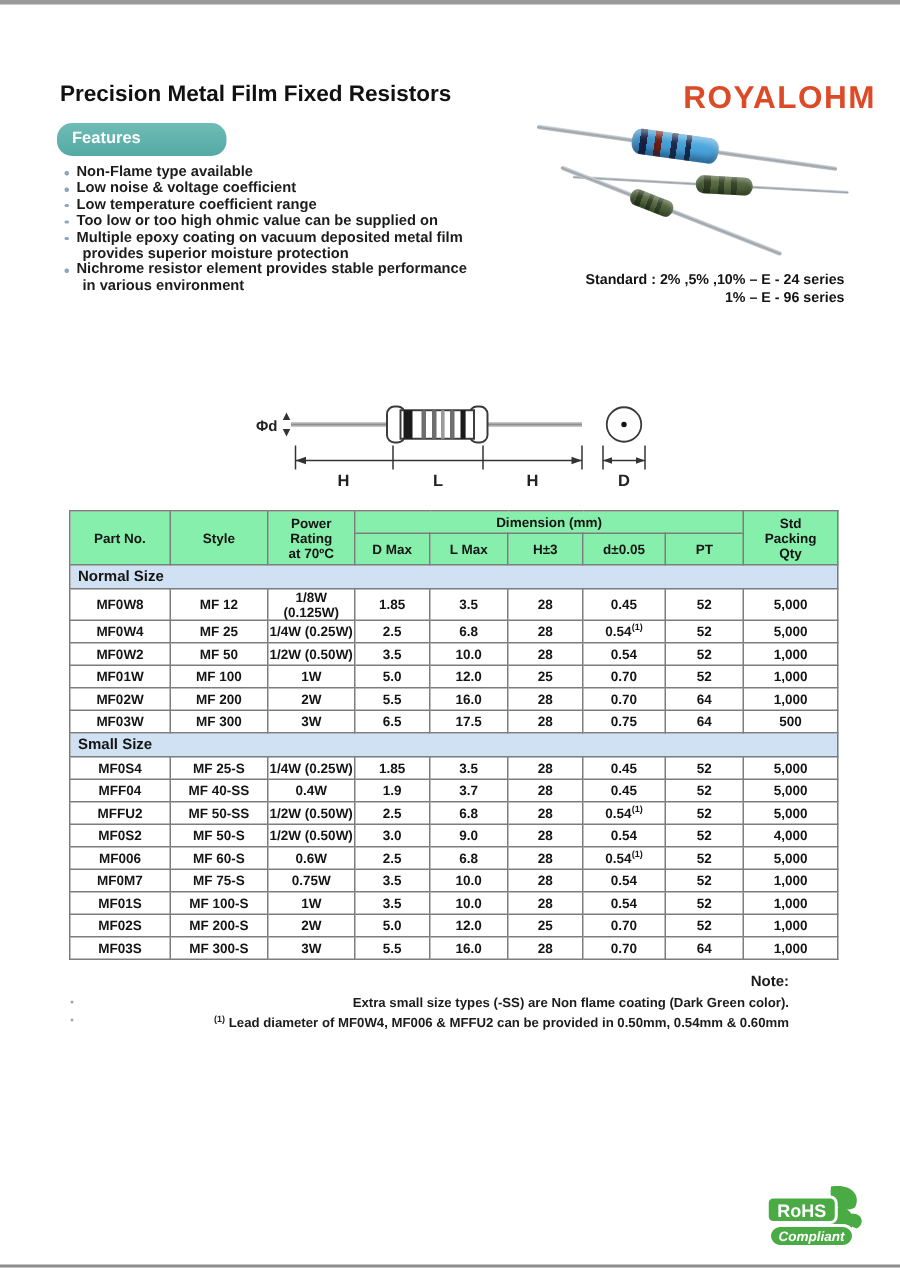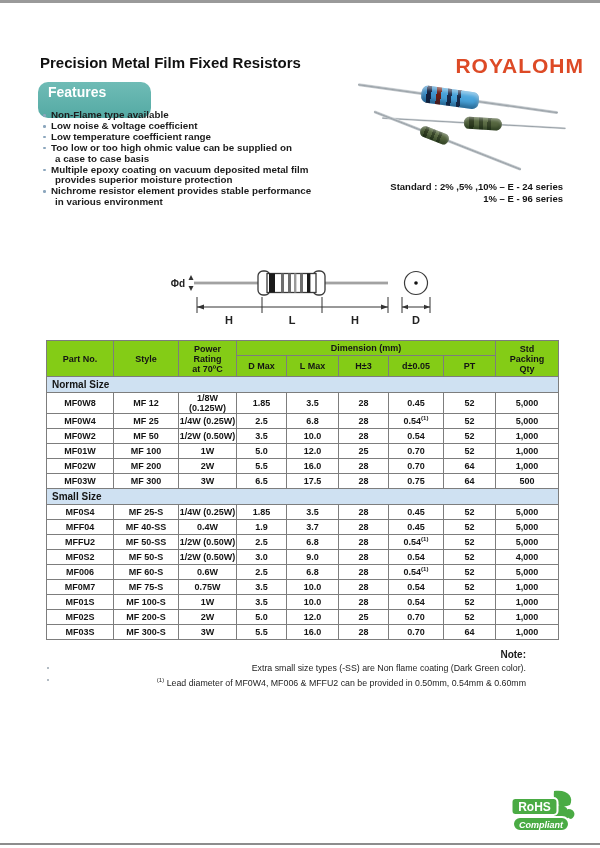--- a/index.html
+++ b/index.html
@@ -15,23 +15,23 @@
 
   .brand {
     position:absolute; top:24px; right:16px;
     font-size:21px; font-weight:bold; letter-spacing:1px; color:#dd4a26;margin-top:30px;
   }
   .title {
     position:absolute; left:40px; top:54px;
     font-size:15px; font-weight:bold; color:#111;
   }
   .features-badge {
-    position:absolute; left:38px; top:82px; width:113px; height:36px;
+    position:absolute; left:38px; top:82px; width:113px; height:22px;
     background:linear-gradient(180deg,#6fbcb6,#54aaa4);
-    border-radius:10px; color:#ffffff; font-weight:bold; font-size:14px;
+    border-radius:10px; color:#ffffff; font-weight:bold; font-size:11px;
     line-height:21px; padding-left:10px;
   }
   .features-list { position:absolute; left:42px; top:110px; width:300px; list-style:none; }
   .feature-item { position:relative; padding-left:9px; font-size:9.8px; font-weight:bold;
     line-height:10.9px; white-space:nowrap; color:#1c1c1c; }
   .feature-item::before { content:""; position:absolute; left:1px; top:4px;
     width:2.6px; height:2.6px; background:#8ba6bd; border-radius:50%; }
   .feature-cont { padding-left:4px; white-space:nowrap; }
 
   
@@ -58,31 +58,31 @@
 
   .diagram { position:absolute; left:60px; top:250px; }
 
   
   .spec-table { position:absolute; left:46px; top:340px; width:512px;
     border-collapse:collapse; table-layout:fixed; }
   .spec-table th, .spec-table td {
     border:1px solid #7d7d7d; text-align:center; vertical-align:middle;
     font-size:9px; font-weight:bold; color:#141414; padding:0;
   }
-  .spec-table thead th { background:#84cc16; line-height:10px; }
+  .spec-table thead th { background:#86efac; line-height:10px; }
   .spec-table .h1 { height:15px; }
   .spec-table .h2 { height:21px; }
   .spec-table td.section { background:#cfe1f2; text-align:left; padding-left:5px;
     font-size:10px; height:16px; }
   .spec-table td.cell { height:15px; background:#ffffff; }
   .spec-table sup { font-size:6px; vertical-align:super; line-height:0; }
 
   .note { position:absolute; left:46px; top:649px; width:480px;text-align:right; }
   .note-title { font-size:10px; font-weight:bold; margin-bottom:2px; }
-  .note-line { position:relative; padding-left:9px; font-size:8.8px; font-weight:normal;
+  .note-line { position:relative; padding-left:9px; font-size:8.8px; font-weight:bold;
     line-height:12px; color:#1c1c1c; white-space:nowrap; }
   .note-line::before { content:""; position:absolute; left:1px; top:5px;
     width:2.4px; height:2.4px; background:#9aa6b0; border-radius:50%; }
   .note sup { font-size:6px; }
 
   .footer-url { position:absolute; left:0; top:817px; width:516px; text-align:left;
     font-size:11.5px; color:#a2a2a2; letter-spacing:.5px;margin-top:34px; }
   .rohs { position:absolute; left:510px; top:789px; width:66px; height:50px; }
 </style>
 </head>
@@ -94,21 +94,21 @@
   <div class="brand">ROYALOHM</div>
   <div class="title">Precision Metal Film Fixed Resistors</div>
 
   <div class="features-badge">
     <span>Features</span>
   </div>
   <ul class="features-list">
       <li class="feature-item"><span>Non-Flame type available</span></li>
       <li class="feature-item"><span>Low noise &amp; voltage coefficient</span></li>
       <li class="feature-item"><span>Low temperature coefficient range</span></li>
-      <li class="feature-item"><span>Too low or too high ohmic value can be supplied on</span><div class="feature-cont">a case to case basis</div></li>
+      <li class="feature-item"><span>Too low or too high ohmic value can be supplied on</span></li>
       <li class="feature-item"><span>Multiple epoxy coating on vacuum deposited metal film</span><div class="feature-cont">provides superior moisture protection</div></li>
       <li class="feature-item"><span>Nichrome resistor element  provides stable performance</span><div class="feature-cont">in various environment</div></li>
     </ul>
 
   <div class="photo">
     <div class="resistor" style="left:18px; top:10px; width:202px; height:17px; transform:rotate(8deg);">
       <div class="lead"></div>
       <div class="body blue" style="left:64px; width:58px; height:17px;"></div>
     </div>
     <div class="resistor" style="left:42px; top:46px; width:184px; height:12px; transform:rotate(3.2deg);">

